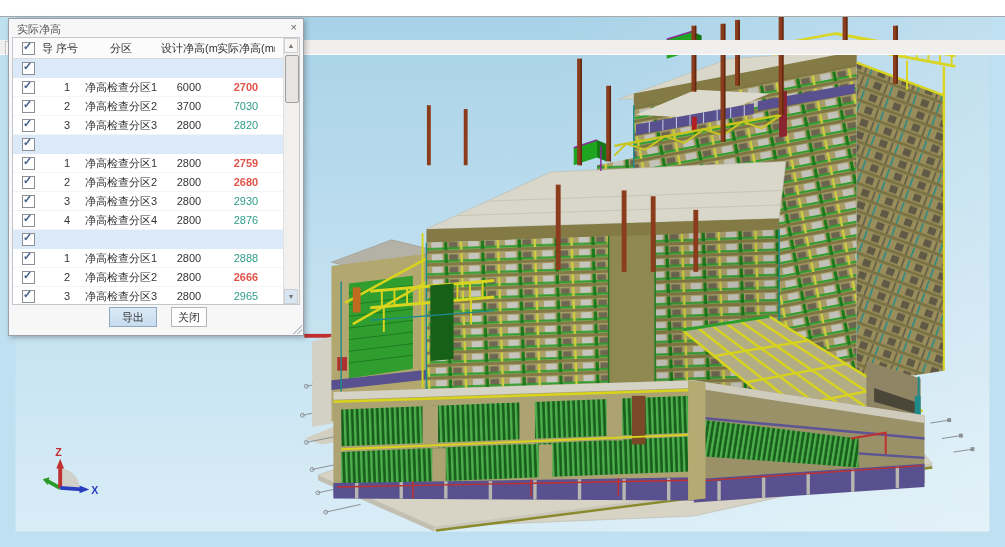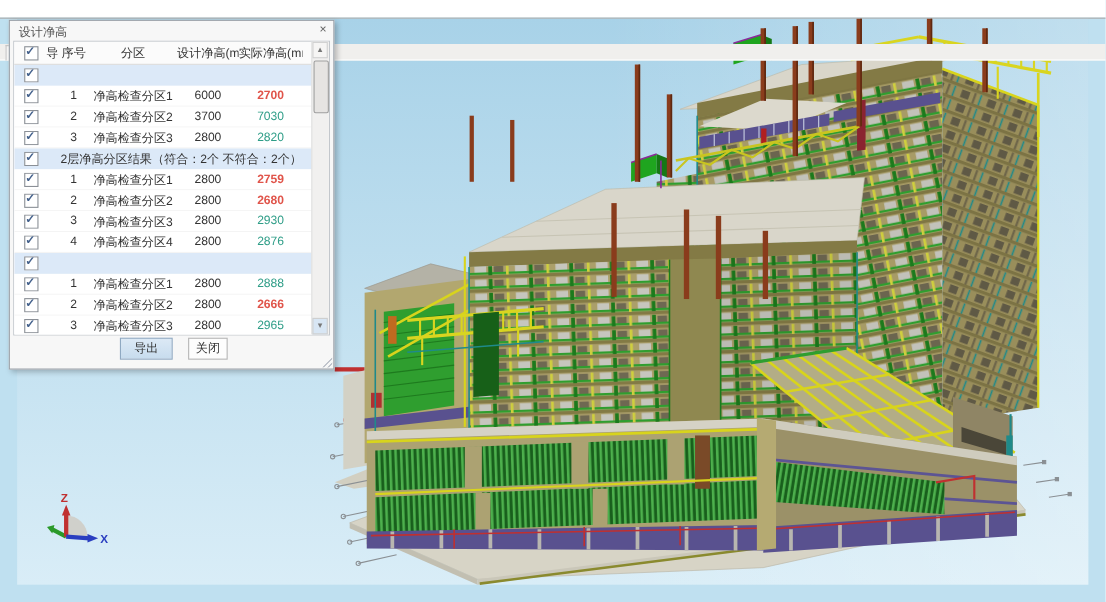--- a/index.html
+++ b/index.html
@@ -366,21 +366,21 @@
     <polygon points="42,483 50,483 46,473" fill="#c03030"></polygon>
     <line x1="46" y1="503" x2="68" y2="504.5" stroke="#2a3ec0" stroke-width="4"></line>
     <polygon points="66,500.5 66,508.5 76,504.5" fill="#2a3ec0"></polygon>
     <text x="41" y="470" font-size="11" font-weight="bold" fill="#c03030">Z</text>
     <text x="78" y="509" font-size="11" font-weight="bold" fill="#2a3ec0">X</text>
   </g>
 </svg>
 </div>
 
 <div id="dialog">
-  <div id="dlg-title">设计净高</div>
+  <div id="dlg-title">实际净高</div>
   <div id="dlg-close">×</div>
 
   <div id="tablewrap">
     <div id="thead">
       <span class="cell c-check">
         <span class="checkbox"><span class="mark">✓</span></span>
         <span style="margin-left:4px;">导出</span>
       </span>
       <span class="cell c-idx">序号</span>
       <span class="cell c-part">分区</span>
@@ -407,21 +407,20 @@
         </div>
         <div class="trow data">
           <span class="cell c-check"><span class="checkbox"><span class="mark">✓</span></span></span>
           <span class="cell c-idx">3</span>
           <span class="cell c-part">净高检查分区3</span>
           <span class="cell c-design">2800</span>
           <span class="cell c-actual pass">2820</span>
         </div>
         <div class="trow group">
           <span class="cell c-check"><span class="checkbox"><span class="mark">✓</span></span></span>
-          <span class="cell c-group">2层净高分区结果（符合：2个  不符合：2个）</span>
         </div>
         <div class="trow data">
           <span class="cell c-check"><span class="checkbox"><span class="mark">✓</span></span></span>
           <span class="cell c-idx">1</span>
           <span class="cell c-part">净高检查分区1</span>
           <span class="cell c-design">2800</span>
           <span class="cell c-actual fail">2759</span>
         </div>
         <div class="trow data">
           <span class="cell c-check"><span class="checkbox"><span class="mark">✓</span></span></span>

